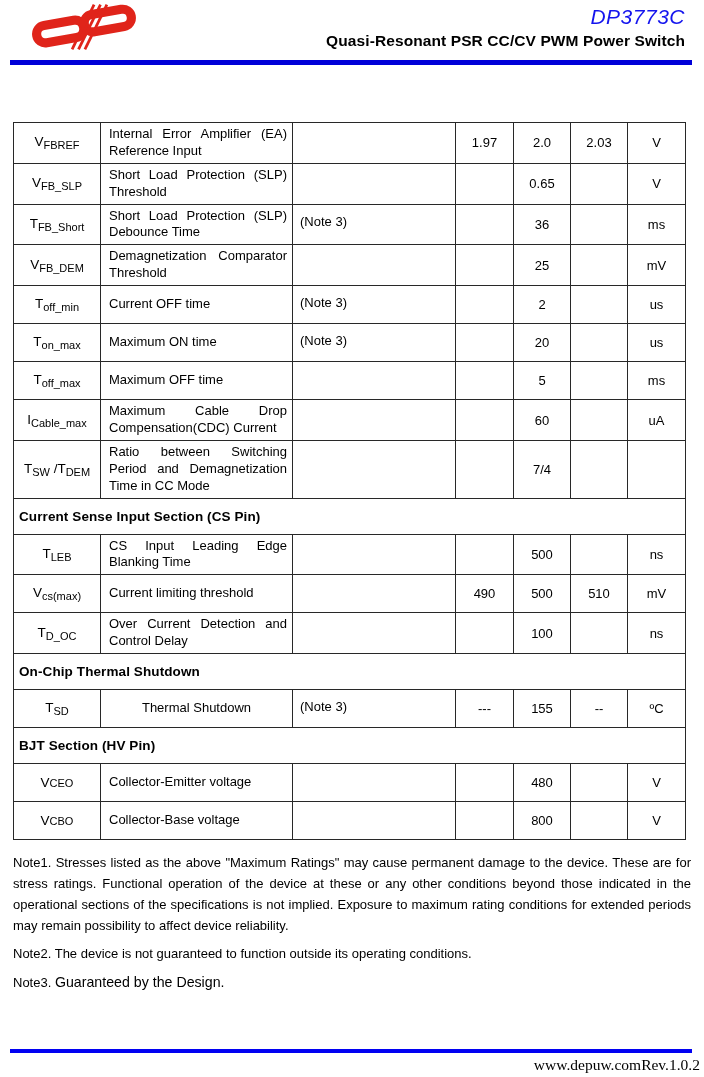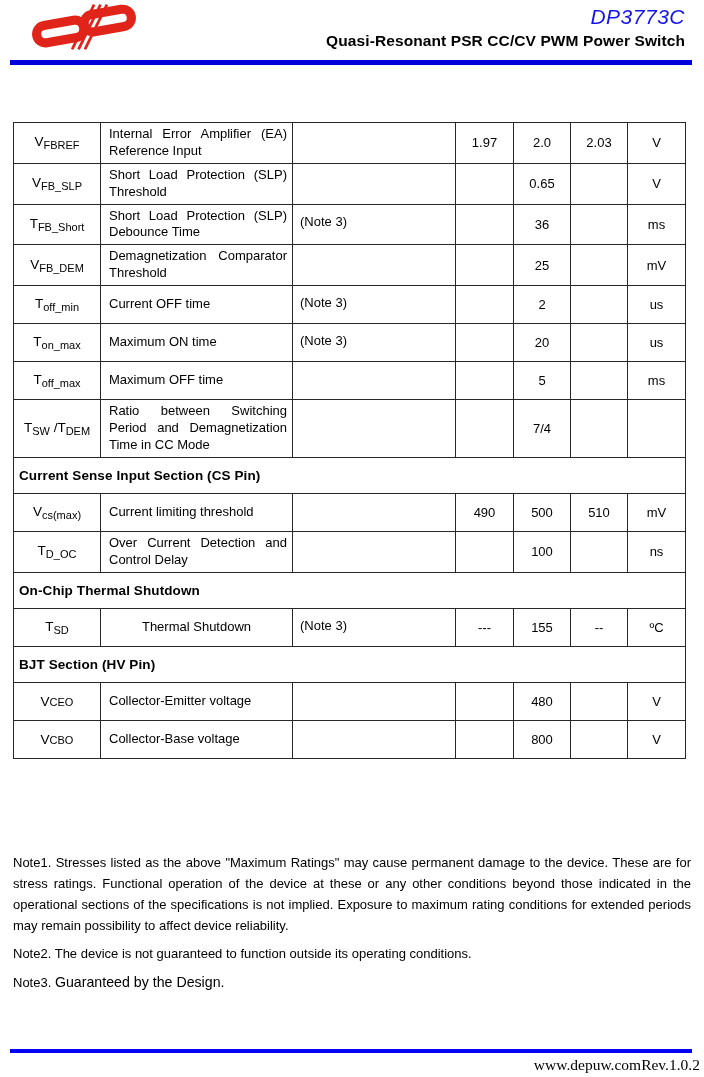--- a/index.html
+++ b/index.html
@@ -155,30 +155,48 @@
         <tr class="data-row">
           <td class="c-sym"><span>T</span><span class="sub">off_max</span></td>
           <td class="c-par">Maximum OFF time</td>
           <td class="c-cond"></td>
           <td class="c-val"></td>
           <td class="c-val">5</td>
           <td class="c-val"></td>
           <td class="c-val">ms</td>
         </tr>
         <tr class="data-row">
+          <td class="c-sym"><span>I</span><span class="sub">Cable_max</span></td>
+          <td class="c-par">Maximum Cable Drop Compensation(CDC) Current</td>
+          <td class="c-cond"></td>
+          <td class="c-val"></td>
+          <td class="c-val">60</td>
+          <td class="c-val"></td>
+          <td class="c-val">uA</td>
+        </tr>
+        <tr class="data-row">
           <td class="c-sym"><span>T</span><span class="sub">SW</span><span> /T</span><span class="sub">DEM</span></td>
           <td class="c-par">Ratio between Switching Period and Demagnetization Time in CC Mode</td>
           <td class="c-cond"></td>
           <td class="c-val"></td>
           <td class="c-val">7/4</td>
           <td class="c-val"></td>
           <td class="c-val"></td>
         </tr>
         <tr class="section-row">
           <td class="section-cell" colspan="7">Current Sense Input Section (CS Pin)</td>
+        </tr>
+        <tr class="data-row">
+          <td class="c-sym"><span>T</span><span class="sub">LEB</span></td>
+          <td class="c-par">CS Input Leading Edge Blanking Time</td>
+          <td class="c-cond"></td>
+          <td class="c-val"></td>
+          <td class="c-val">500</td>
+          <td class="c-val"></td>
+          <td class="c-val">ns</td>
         </tr>
         <tr class="data-row">
           <td class="c-sym"><span>V</span><span class="sub">cs(max)</span></td>
           <td class="c-par">Current limiting threshold</td>
           <td class="c-cond"></td>
           <td class="c-val">490</td>
           <td class="c-val">500</td>
           <td class="c-val">510</td>
           <td class="c-val">mV</td>
         </tr>

